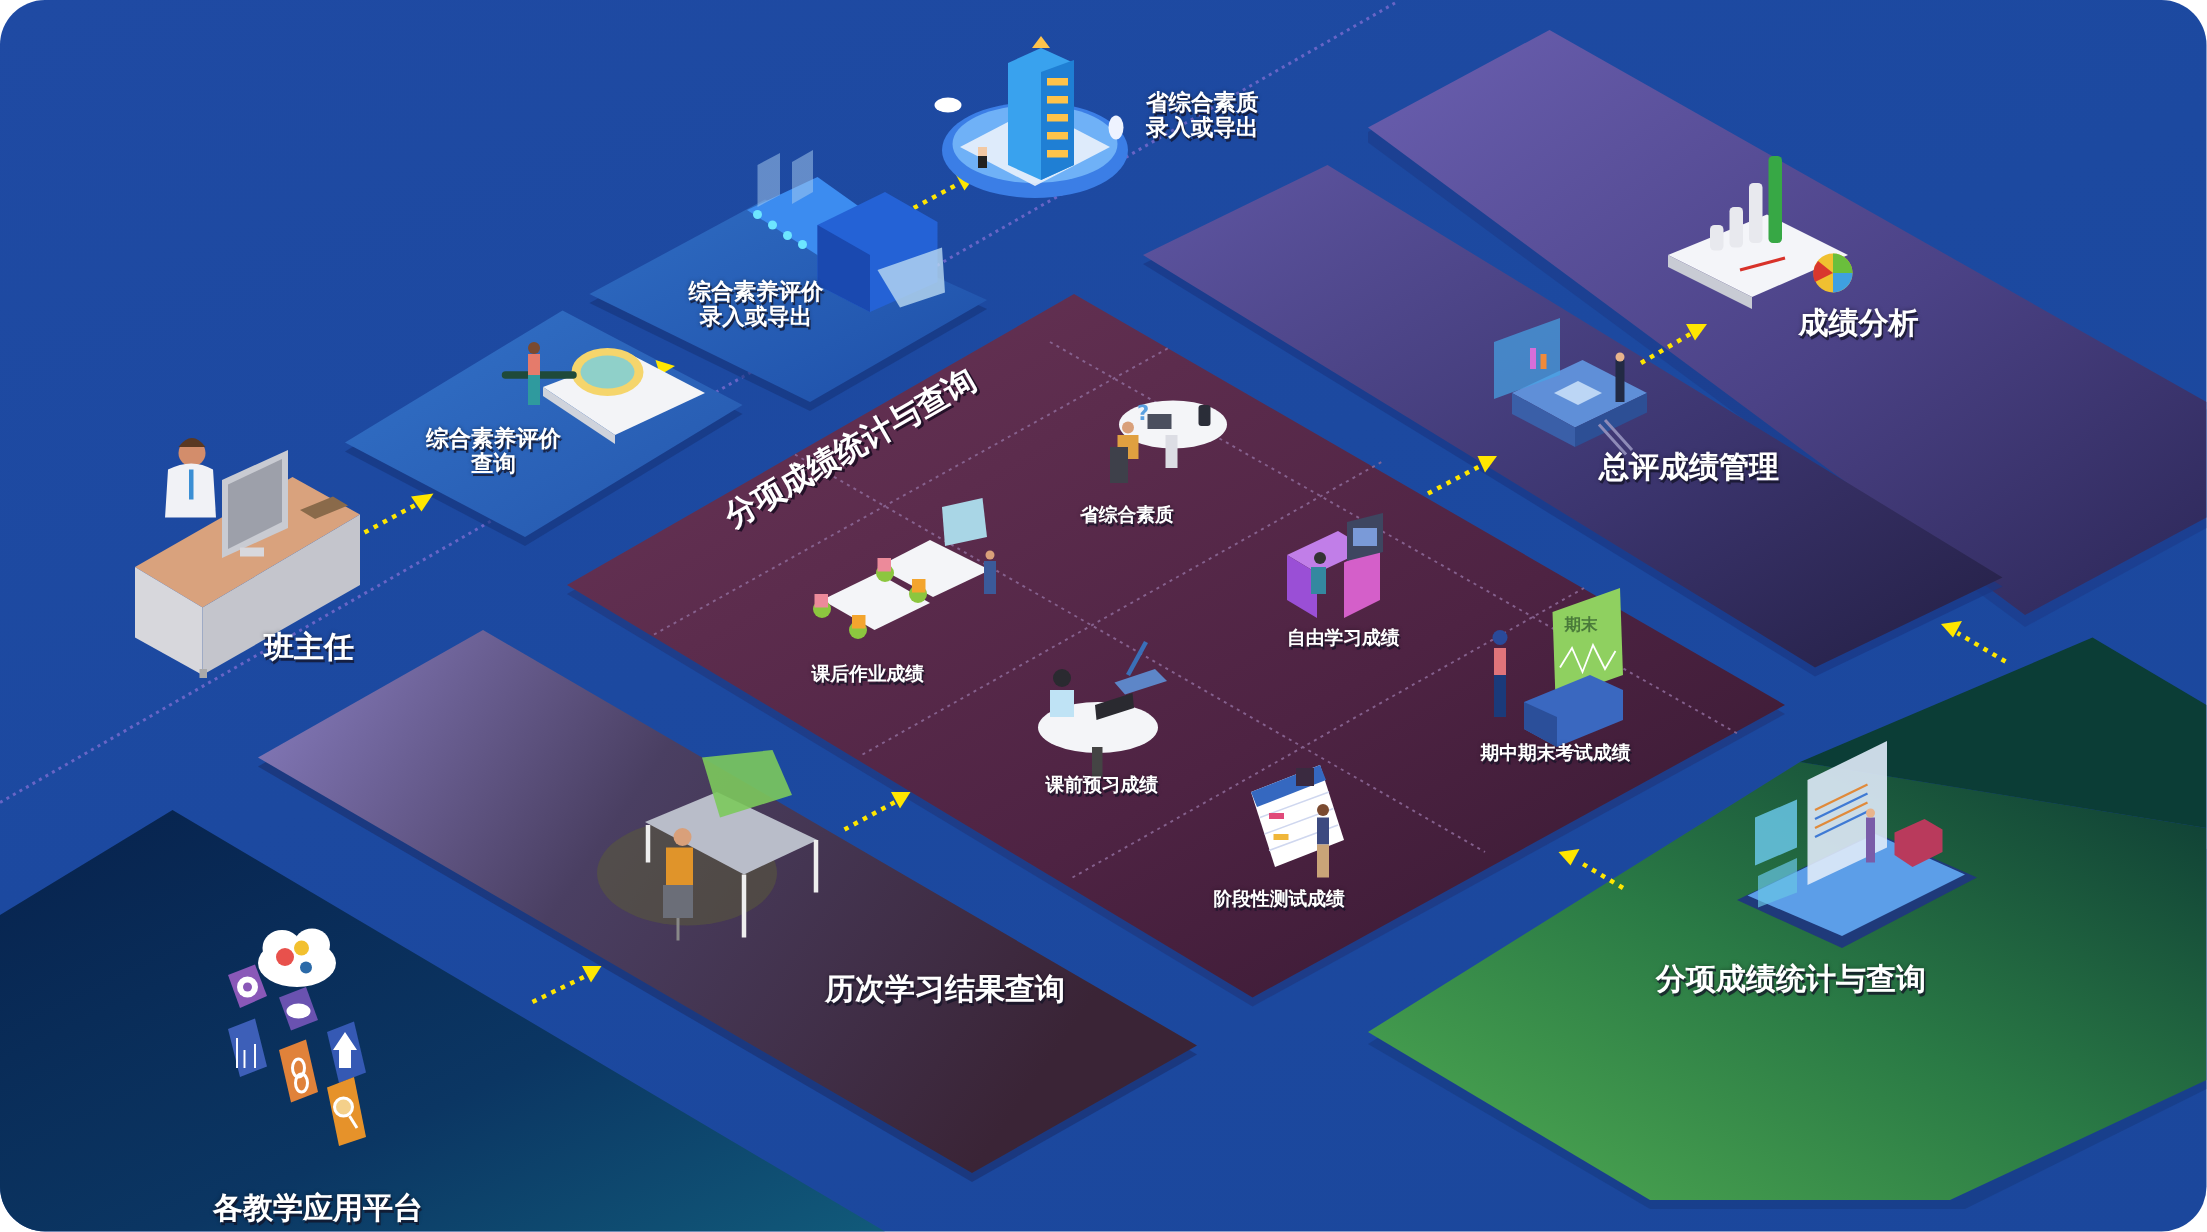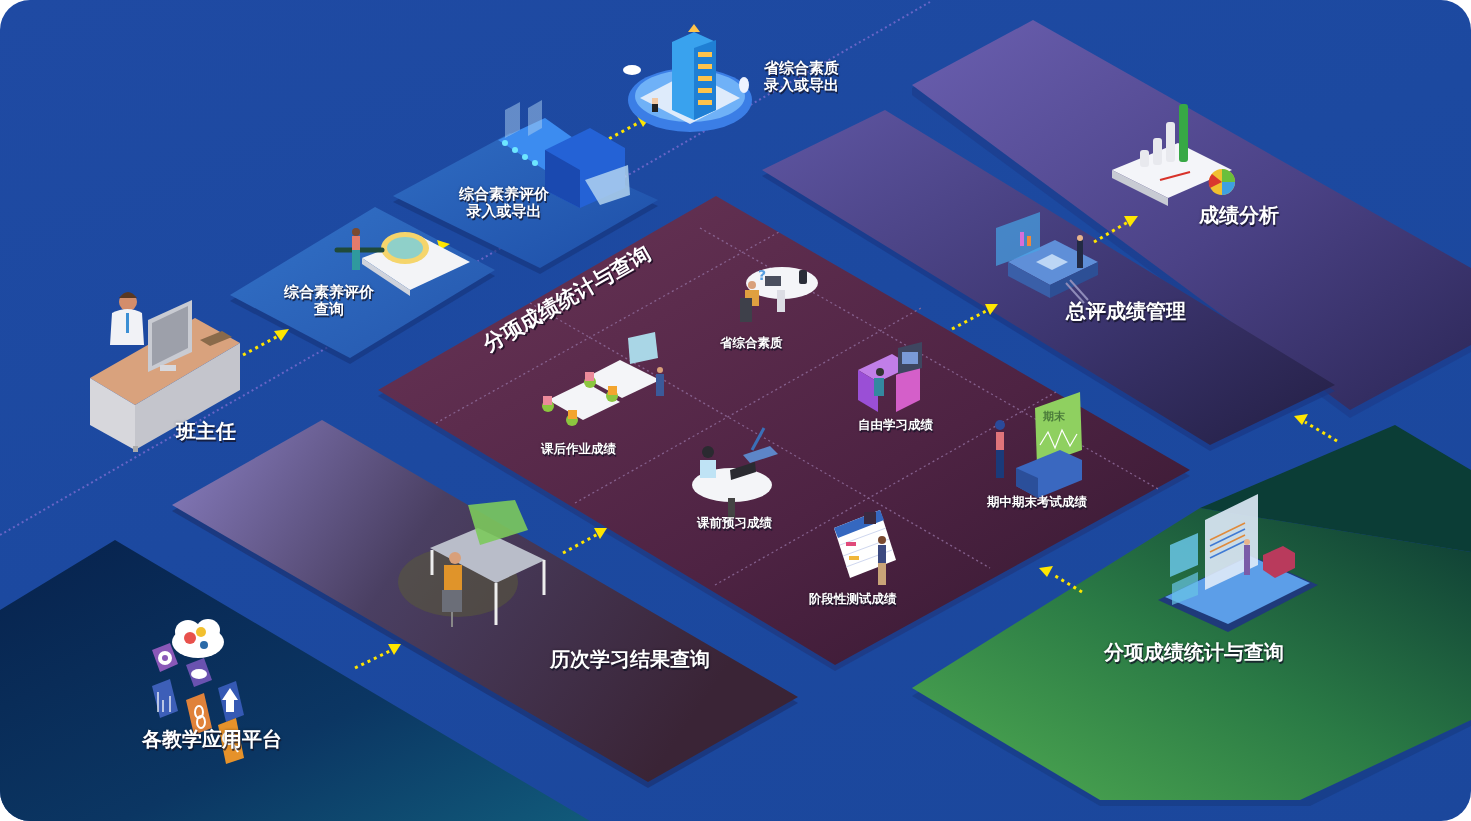--- a/index.html
+++ b/index.html
@@ -395,21 +395,21 @@
 
   <div class="lbl node" style="left:764px; top:60px; text-align:right;">
     <div>省综合素质</div>
     <div>录入或导出</div>
   </div>
 
   <div class="lbl big" style="left:1199px; top:204px;">成绩分析</div>
   <div class="lbl big" style="left:1066px; top:300px;">总评成绩管理</div>
   <div class="lbl big" style="left:1104px; top:641px;">分项成绩统计与查询</div>
   <div class="lbl big" style="left:522px; top:648px;margin-left:28px;">历次学习结果查询</div>
-  <div class="lbl big" style="left:142px; top:728px;">各教学应用平台</div>
+  <div class="lbl big" style="left:142px; top:794px;">各教学应用平台</div>
 
   <div class="rot-title" style="left:492px; top:330px; transform: rotate(-30deg);">分项成绩统计与查询</div>
 
   <div class="lbl small" style="left:720px; top:336px;">省综合素质</div>
   <div class="lbl small" style="left:541px; top:442px;">课后作业成绩</div>
   <div class="lbl small" style="left:858px; top:419px;font-family:Liberation Mono, monospace;">自由学习成绩</div>
   <div class="lbl small" style="left:697px; top:516px;">课前预习成绩</div>
   <div class="lbl small" style="left:987px; top:495px;text-align:center;">期中期末考试成绩</div>
   <div class="lbl small" style="left:809px; top:592px;">阶段性测试成绩</div>
 

